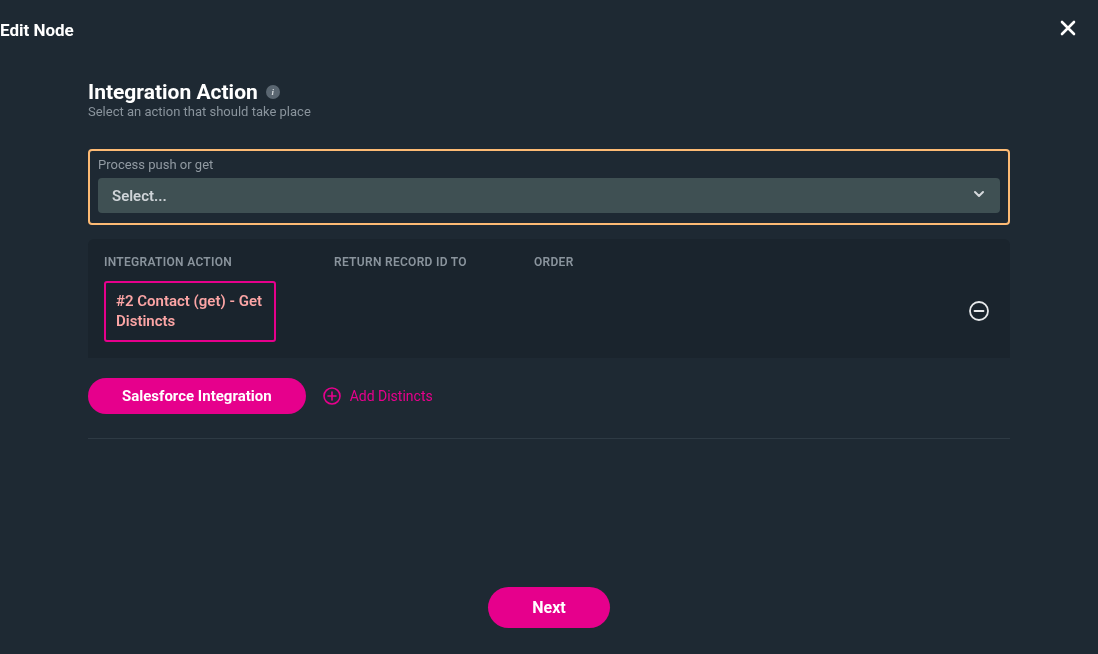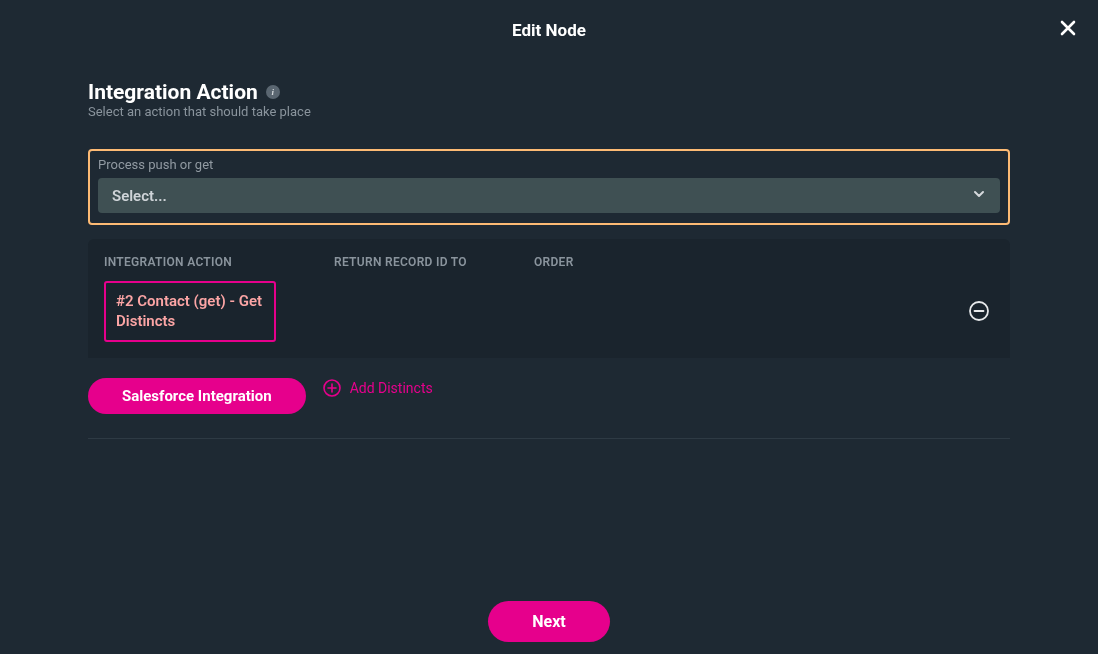--- a/index.html
+++ b/index.html
@@ -12,21 +12,21 @@
       background: #1e2933;
       color: #fff;
       width: 1098px;
       height: 654px;
       position: relative;
       overflow: hidden;
     }
     .modal-header {
       display: flex;
       align-items: center;
-      justify-content: center;
+      justify-content: flex-start;
       position: relative;
       height: 60px;
     }
     .modal-title {
       font-size: 17px;
       font-weight: 700;
       color: #fff;
     }
     .close-btn {
       position: absolute;
@@ -134,21 +134,21 @@
       display: flex;
       justify-content: flex-end;
       padding-right: 4px;
     }
     .remove-btn {
       cursor: pointer;
       display: inline-flex;
     }
     .actions-row {
       display: flex;
-      align-items: flex-start;
+      align-items: center;
       gap: 16px;
       margin-top: 20px;
     }
     .pill-btn {
       background: #e6008c;
       color: #fff;
       font-size: 15px;
       font-weight: 700;
       border: none;
       border-radius: 999px;
@@ -182,21 +182,21 @@
       font-weight: 600;
       color: #fff;
     }
     .plus-btn {
       cursor: pointer;
       display: inline-flex;
       color: #cfd3d7;
     }
     .footer {
       position: absolute;
-      bottom: 12px;
+      bottom: 26px;
       left: 0;
       right: 0;
       display: flex;
       justify-content: center;
     }
     .next-btn {
       background: #e6008c;
       color: #fff;
       font-size: 16px;
       font-weight: 700;

